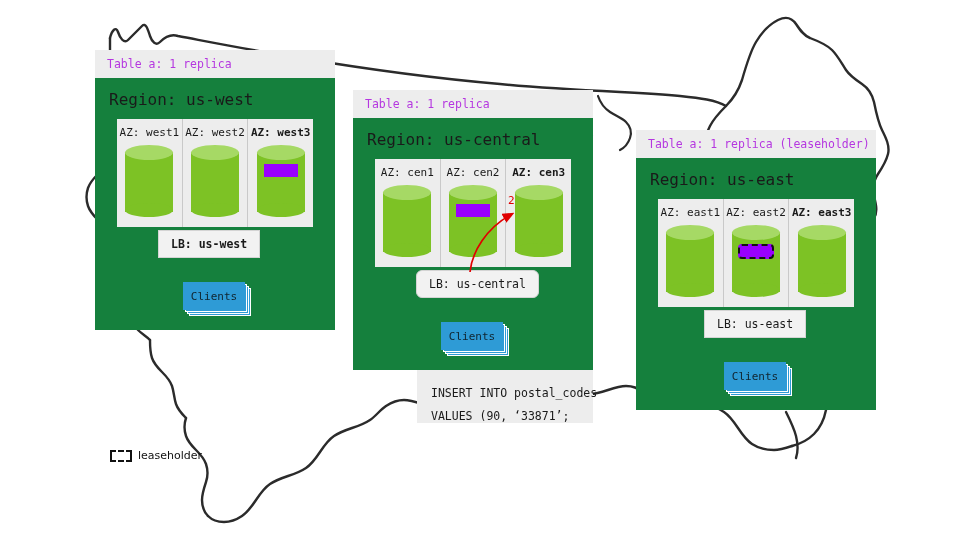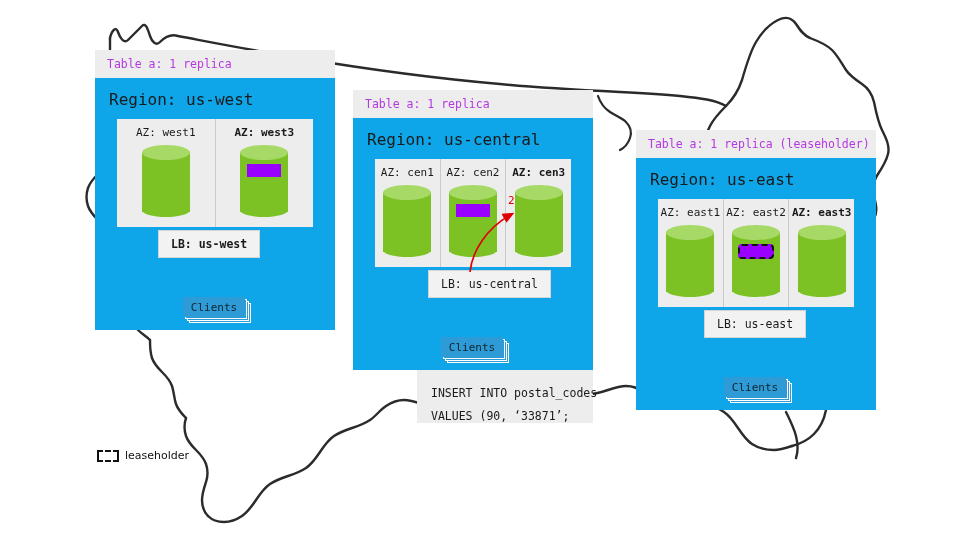--- a/index.html
+++ b/index.html
@@ -16,21 +16,21 @@
   }
   #usmap {
     position: absolute; left: 0; top: 0;
     width: 960px; height: 540px;
     pointer-events: none;
   }
 
   
   .region {
     position: absolute;
-    background: #0ea5e9;
+    background: #15803d;
     box-sizing: border-box;
   }
   .region-header {
     background: #ededed;
     padding: 7px 12px 7px 12px;
     font-size: 11.5px;
     color: #b537e0;
     letter-spacing: 0px;
     white-space: nowrap;
   }
@@ -117,25 +117,24 @@
   }
 
   
   .clients {
     position: absolute;
     width: 62px;
     height: 24px;
   }
   .clients .sheet {
     position: absolute;
-    width: 62px; height: 20px;
+    width: 62px; height: 28px;
     background: #2e9bd6;
     border: 1px solid #ffffff;
     box-sizing: border-box;
-    margin-top: 15px;
   }
   .clients .s3 { left: 6px; top: 6px; }
   .clients .s2 { left: 4px; top: 4px; }
   .clients .s1 { left: 2px; top: 2px; }
   .clients .s0 {
     left: 0; top: 0;
     display: flex; align-items: center; justify-content: center;
     font-size: 11px; color: #10242e;
     border: none;
   }
@@ -266,20 +265,28 @@
     <div class="az-row">
       <div class="az-cell">
         <div class="az-label">AZ: west1</div>
         <div class="cyl">
           <div class="cyl-body"></div>
           <div class="cyl-bottom"></div>
           <div class="cyl-top"></div>
         </div>
       </div>
       <div class="az-cell">
+        <div class="az-label">AZ: west2</div>
+        <div class="cyl">
+          <div class="cyl-body"></div>
+          <div class="cyl-bottom"></div>
+          <div class="cyl-top"></div>
+        </div>
+      </div>
+      <div class="az-cell">
         <div class="az-label">AZ: west3</div>
         <div class="cyl">
           <div class="cyl-body"></div>
           <div class="cyl-bottom"></div>
           <div class="cyl-top"></div>
           <div class="replica"></div>
         </div>
       </div>
     </div>
     <div class="lb" style="left:63px; top:180px;font-weight:bold;">LB: us-west</div>
@@ -314,21 +321,21 @@
       </div>
       <div class="az-cell">
         <div class="az-label">AZ: cen3</div>
         <div class="cyl">
           <div class="cyl-body"></div>
           <div class="cyl-bottom"></div>
           <div class="cyl-top"></div>
         </div>
       </div>
     </div>
-    <div class="lb" style="left:75px; top:180px;">LB: us-central</div>
+    <div class="lb" style="left:63px; top:180px;border-radius:6px;">LB: us-central</div>
     <div class="clients" style="left:88px; top:232px;">
       <div class="sheet s3"></div>
       <div class="sheet s2"></div>
       <div class="sheet s1"></div>
       <div class="sheet s0">Clients</div>
     </div>
   </div>
 
   <div class="sql-note" style="left:417px; top:370px; width:176px; height:53px;">INSERT INTO postal_codes
 VALUES (90, ‘33871’;</div>
@@ -375,18 +382,18 @@
   <svg id="arrow-layer" viewBox="0 0 960 540">
     <defs>
       <marker id="redhead" markerWidth="7" markerHeight="7" refX="5.4" refY="3" orient="auto">
         <path d="M0,0 L7,3 L0,6 Z" fill="#e00000"></path>
       </marker>
     </defs>
     <path d="M470,272 C472,252 486,228 512,214" fill="none" stroke="#e00000" stroke-width="1.7" marker-end="url(#redhead)"></path>
   </svg>
   <div class="arrow-label" style="left:508px; top:194px;">2</div>
 
-  <div class="legend" style="left:97px; top:449px;">
+  <div class="legend" style="left:110px; top:449px;">
     <div class="legend-swatch"></div>
     <div class="legend-text">leaseholder</div>
   </div>
 
 </div>
 
 </body></html>

